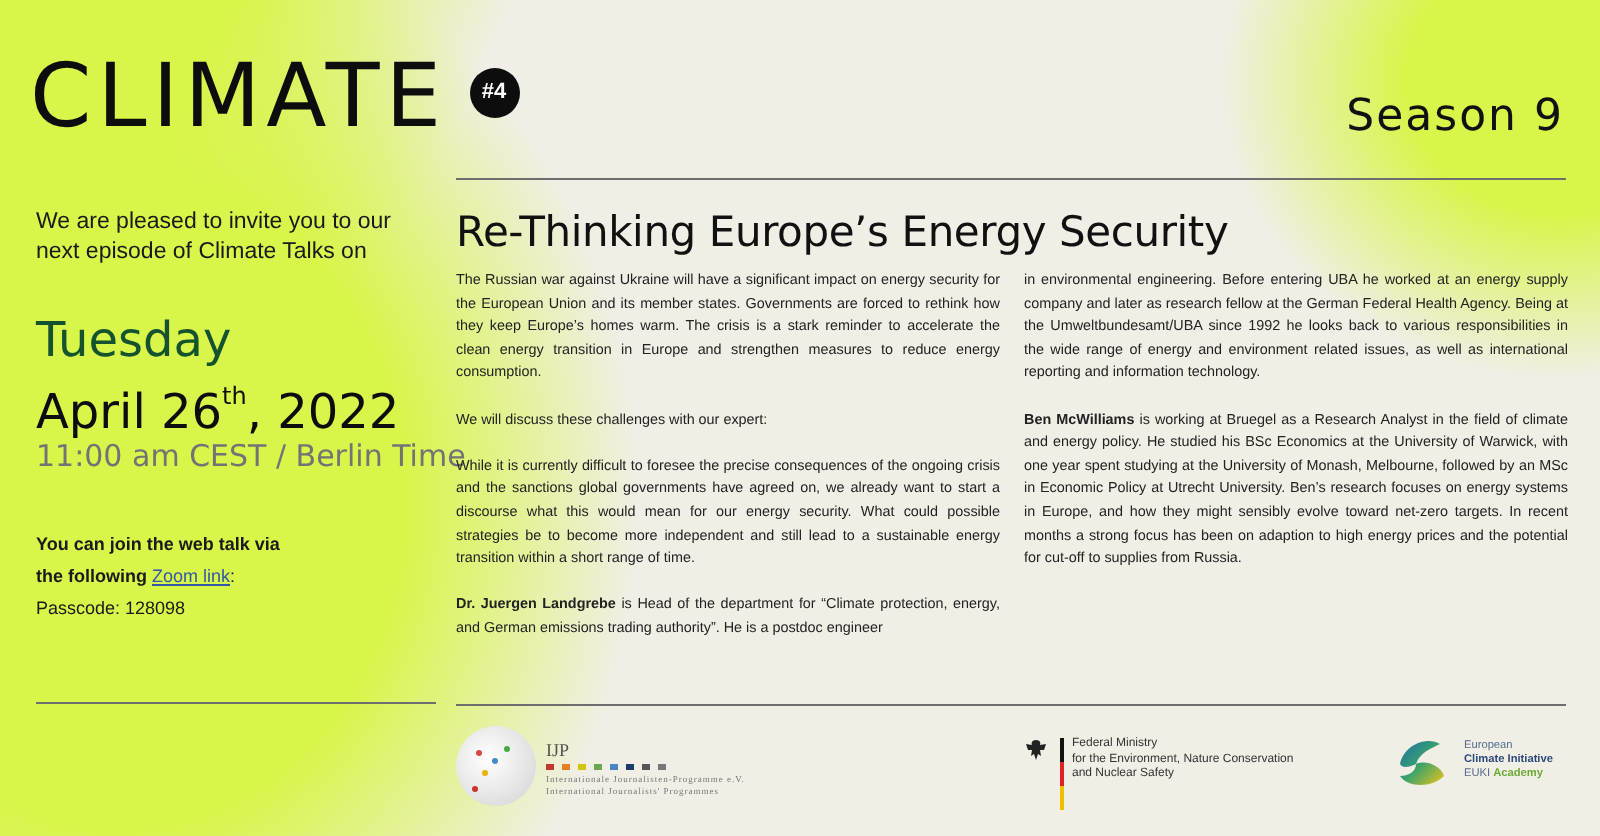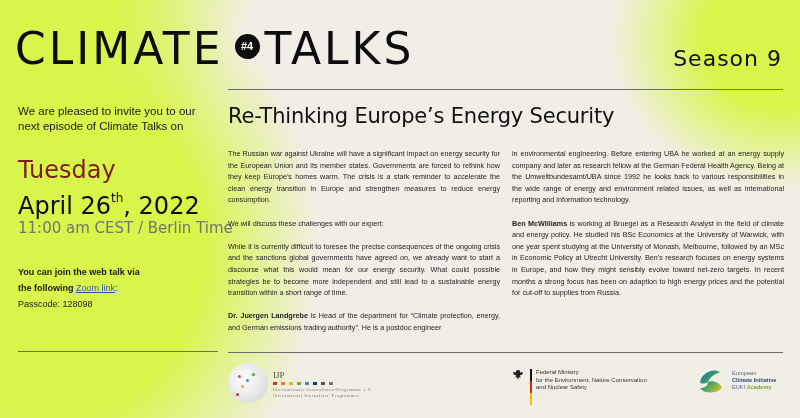--- a/index.html
+++ b/index.html
@@ -25,32 +25,32 @@
   .badge {
     width: 25px; height: 25px; border-radius: 50%; background: #0d0d0d; color: #fff;
     font-size: 11px; font-weight: bold; display: flex; align-items: center; justify-content: center;
     margin: 0 5px 0 11px; position: relative; top: -3px;
   }
   .season { right: 18px; top: 46px; font-size: 22px; letter-spacing: 1px; color: #111; font-family: "DejaVu Sans", sans-serif; }
   .rule-top { left: 228px; top: 89px; width: 555px; height: 1px; background: #6e6e6e; }
 
   
   .invite { left: 18px; top: 104px; width: 190px; font-size: 11.5px; line-height: 15px; color: #1a1a1a; }
-  .day { left: 18px; top: 155px; font-size: 24px; color: #7f1d1d; font-family: "DejaVu Sans", sans-serif; line-height: 30px; text-align: center; }
+  .day { left: 18px; top: 155px; font-size: 24px; color: #14532d; font-family: "DejaVu Sans", sans-serif; line-height: 30px; text-align: center; }
   .date { left: 18px; top: 186px; font-size: 24px; color: #0d0d0d; font-family: "DejaVu Sans", sans-serif; line-height: 30px; }
   .date sup { font-size: 12px; position: relative; top: -3px; }
   .time { left: 18px; top: 219px; font-size: 15px; color: #737373; font-family: "DejaVu Sans", sans-serif; }
   .join { left: 18px; top: 264px; width: 200px; font-size: 9px; line-height: 16px; color: #1a1a1a; }
   .join b { font-weight: bold; }
   .join a { color: #3456a8; text-decoration: underline; }
   .rule-left { left: 18px; top: 351px; width: 200px; height: 1px; background: #6e6e6e; }
 
   
   .headline { left: 228px; top: 104px; font-size: 21px; color: #111; font-family: "DejaVu Sans", sans-serif; letter-spacing: -0.2px; }
-  .col { top: 148px; width: 272px; font-size: 7.2px; line-height: 11.6px; color: #222; text-align: justify; }
+  .col { top: 134px; width: 272px; font-size: 7.2px; line-height: 11.6px; color: #222; text-align: justify; }
   .col p { margin-bottom: 11.6px; }
   .col b { font-weight: bold; }
   .col1 { left: 228px; }
   .col2 { left: 512px; }
   .rule-main { left: 228px; top: 352px; width: 555px; height: 1px; background: #6e6e6e; }
 
   
   .globe { left: 228px; top: 363px; width: 40px; height: 40px; border-radius: 50%;
     background: radial-gradient(circle at 40% 40%, #ffffff 0%, #e4e4e4 60%, #cfcfcf 100%); }
   .globe i { position: absolute; width: 3px; height: 3px; border-radius: 50%; }
@@ -68,21 +68,20 @@
   .euki .g { color: #6bab33; font-weight: bold; }
 </style>
 </head>
 <body>
 
 <div class="bg-left"></div>
 
 <div class="layer brand">
   <span class="brand-word">CLIMATE</span>
   <span class="badge">#4</span>
-  <span class="brand-word">TALKS</span>
 </div>
 <div class="layer season">Season 9</div>
 <div class="layer rule-top"></div>
 
 <div class="layer invite">We are pleased to invite you to our next episode of Climate Talks on</div>
 <div class="layer day">Tuesday</div>
 <div class="layer date"><span>April 26</span><sup>th</sup><span>, 2022</span></div>
 <div class="layer time">11:00 am CEST / Berlin Time</div>
 
 <div class="layer join">

